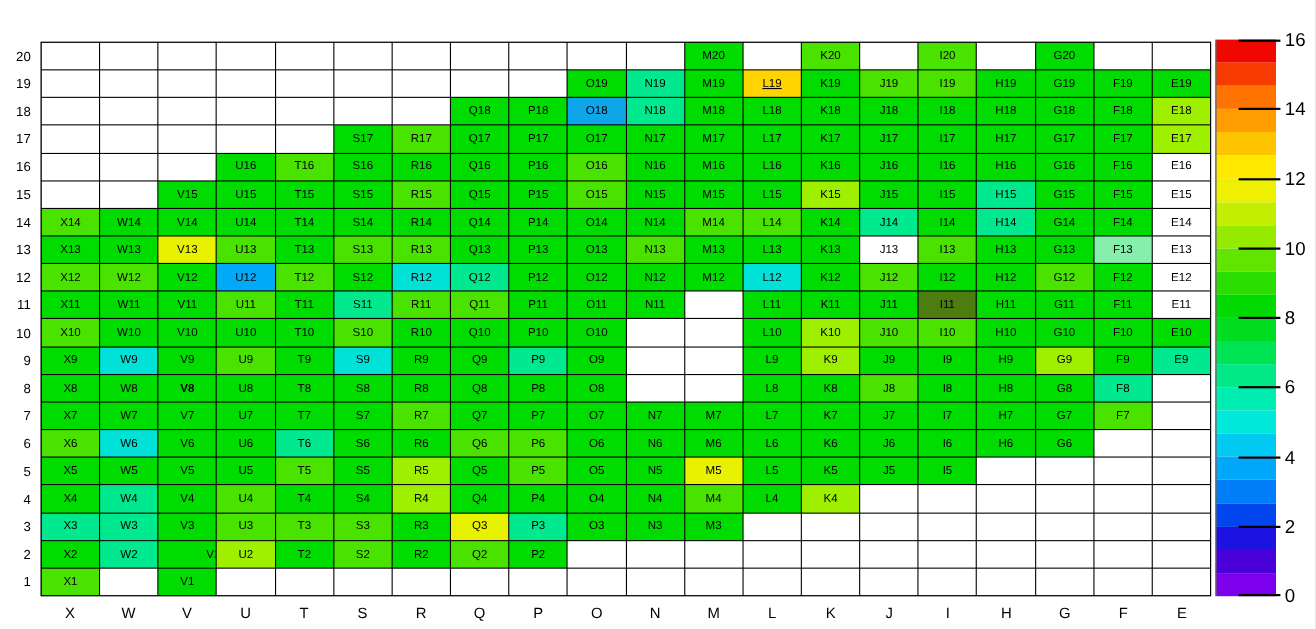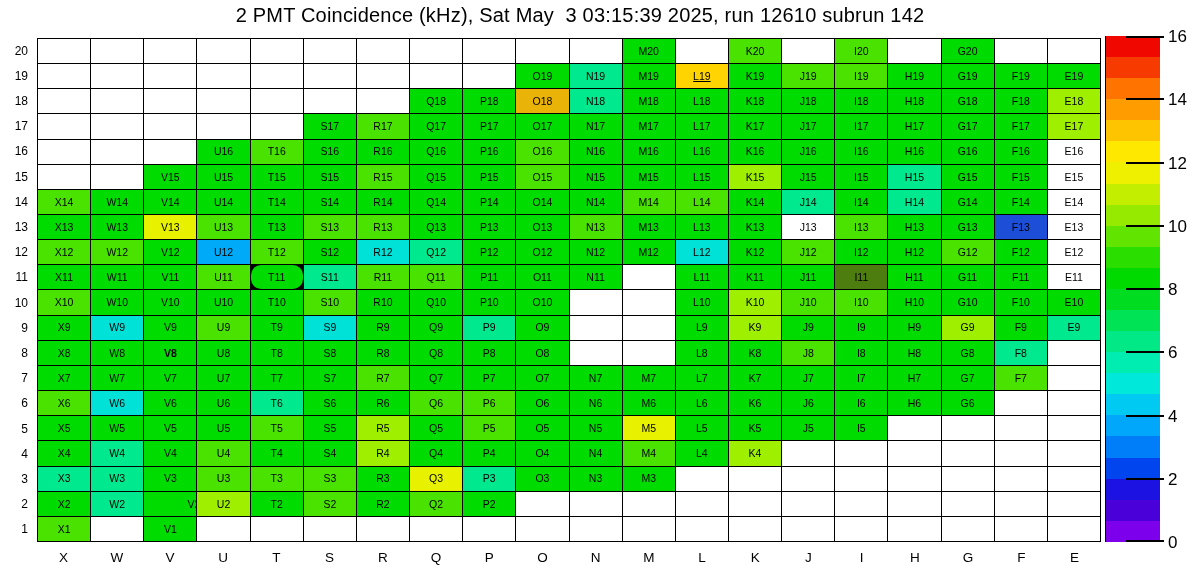--- a/index.html
+++ b/index.html
@@ -45,21 +45,20 @@
   }
   .cb-label{
     position:absolute;left:1168px;transform:translateY(-50%);
     font-size:17px;line-height:1;
   }
 </style>
 </head>
 <body>
 
 <div class="canvas">
-  <div class="title">2 PMT Coincidence (kHz), Sat May  3 03:15:39 2025, run 12610 subrun 142</div>
   <div class="row-axis">
       <div>20</div>
       <div>19</div>
       <div>18</div>
       <div>17</div>
       <div>16</div>
       <div>15</div>
       <div>14</div>
       <div>13</div>
       <div>12</div>
@@ -118,21 +117,21 @@
       <div class="cell" style="background: rgb(0, 220, 0);">E19</div>
       <div class="cell"></div>
       <div class="cell"></div>
       <div class="cell"></div>
       <div class="cell"></div>
       <div class="cell"></div>
       <div class="cell"></div>
       <div class="cell"></div>
       <div class="cell" style="background: rgb(0, 220, 0);">Q18</div>
       <div class="cell" style="background: rgb(0, 220, 0);">P18</div>
-      <div class="cell" style="background: #eab308;">O18</div>
+      <div class="cell" style="background: #0ea5e9;">O18</div>
       <div class="cell" style="background: rgb(0, 233, 142);">N18</div>
       <div class="cell" style="background: rgb(0, 220, 0);">M18</div>
       <div class="cell" style="background: rgb(0, 220, 0);">L18</div>
       <div class="cell" style="background: rgb(0, 220, 0);">K18</div>
       <div class="cell" style="background: rgb(0, 220, 0);">J18</div>
       <div class="cell" style="background: rgb(0, 220, 0);">I18</div>
       <div class="cell" style="background: rgb(0, 220, 0);">H18</div>
       <div class="cell" style="background: rgb(0, 220, 0);">G18</div>
       <div class="cell" style="background: rgb(0, 220, 0);">F18</div>
       <div class="cell" style="background: rgb(159, 240, 0);">E18</div>
@@ -227,21 +226,21 @@
       <div class="cell" style="background: rgb(0, 220, 0);">P13</div>
       <div class="cell" style="background: rgb(0, 220, 0);">O13</div>
       <div class="cell" style="background: rgb(74, 227, 0);">N13</div>
       <div class="cell" style="background: rgb(0, 220, 0);">M13</div>
       <div class="cell" style="background: rgb(0, 220, 0);">L13</div>
       <div class="cell" style="background: rgb(0, 220, 0);">K13</div>
       <div class="cell" style="background: rgb(255, 255, 255);">J13</div>
       <div class="cell" style="background: rgb(74, 227, 0);">I13</div>
       <div class="cell" style="background: rgb(0, 220, 0);">H13</div>
       <div class="cell" style="background: rgb(0, 220, 0);">G13</div>
-      <div class="cell" style="background: #1d4ed8;">F13</div>
+      <div class="cell" style="background: #86efac;">F13</div>
       <div class="cell" style="background: rgb(255, 255, 255);">E13</div>
       <div class="cell" style="background: rgb(74, 227, 0);">X12</div>
       <div class="cell" style="background: rgb(74, 227, 0);">W12</div>
       <div class="cell" style="background: rgb(0, 220, 0);">V12</div>
       <div class="cell" style="background: rgb(0, 170, 248);">U12</div>
       <div class="cell" style="background: rgb(74, 227, 0);">T12</div>
       <div class="cell" style="background: rgb(0, 220, 0);">S12</div>
       <div class="cell" style="background: rgb(0, 226, 216);">R12</div>
       <div class="cell" style="background: rgb(0, 233, 142);">Q12</div>
       <div class="cell" style="background: rgb(0, 220, 0);">P12</div>
@@ -253,21 +252,21 @@
       <div class="cell" style="background: rgb(74, 227, 0);">J12</div>
       <div class="cell" style="background: rgb(0, 220, 0);">I12</div>
       <div class="cell" style="background: rgb(0, 220, 0);">H12</div>
       <div class="cell" style="background: rgb(74, 227, 0);">G12</div>
       <div class="cell" style="background: rgb(0, 220, 0);">F12</div>
       <div class="cell" style="background: rgb(255, 255, 255);">E12</div>
       <div class="cell" style="background: rgb(0, 220, 0);">X11</div>
       <div class="cell" style="background: rgb(0, 220, 0);">W11</div>
       <div class="cell" style="background: rgb(0, 220, 0);">V11</div>
       <div class="cell" style="background: rgb(74, 227, 0);">U11</div>
-      <div class="cell" style="background: rgb(0, 220, 0); border-radius: 10px;">T11</div>
+      <div class="cell" style="background: rgb(0, 220, 0);">T11</div>
       <div class="cell" style="background: rgb(0, 233, 142);">S11</div>
       <div class="cell" style="background: rgb(74, 227, 0);">R11</div>
       <div class="cell" style="background: rgb(74, 227, 0);">Q11</div>
       <div class="cell" style="background: rgb(0, 220, 0);">P11</div>
       <div class="cell" style="background: rgb(0, 220, 0);">O11</div>
       <div class="cell" style="background: rgb(0, 220, 0);">N11</div>
       <div class="cell"></div>
       <div class="cell" style="background: rgb(0, 220, 0);">L11</div>
       <div class="cell" style="background: rgb(0, 220, 0);">K11</div>
       <div class="cell" style="background: rgb(0, 220, 0);">J11</div>

